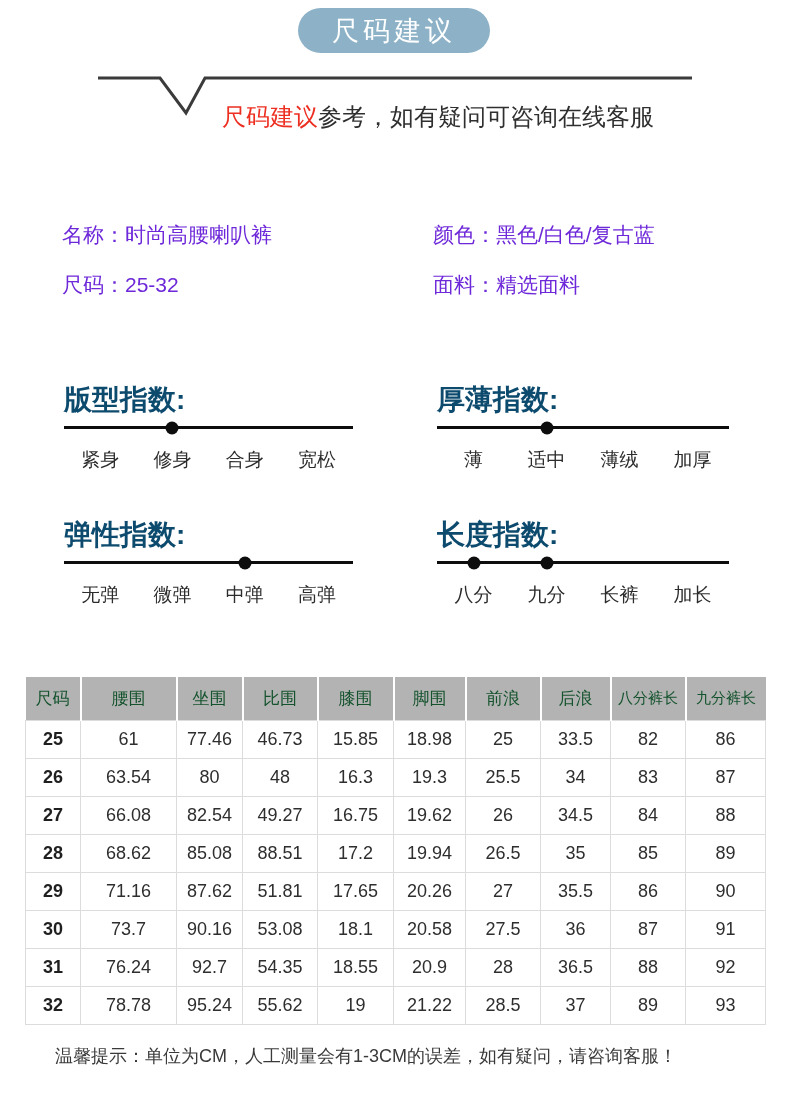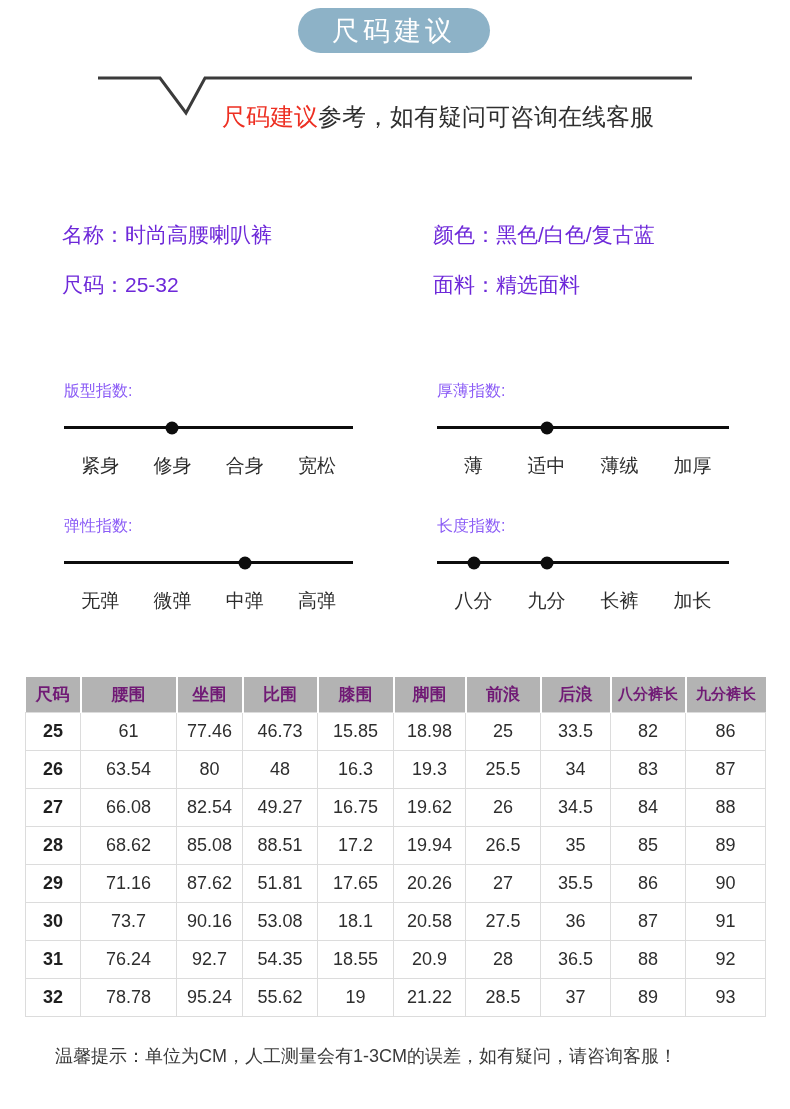--- a/index.html
+++ b/index.html
@@ -25,36 +25,36 @@
   .pos-name   { left:62px;  top:221px; }
   .pos-color  { left:433px; top:221px; }
   .pos-size   { left:62px;  top:271px; }
   .pos-fabric { left:433px; top:271px; }
   
   .slider { position:absolute; }
   .s0 { left:64px;  top:381px; width:289px; }
   .s1 { left:437px; top:381px; width:292px; }
   .s2 { left:64px;  top:516px; width:289px; }
   .s3 { left:437px; top:516px; width:292px; }
-  .slider-title { font-size:16px; color:#8b5cf6; height:24px; }
+  .slider-title { font-size:28px; color:#0c4a6e; height:24px;font-weight:bold; }
   .slider-track { position:relative; height:3px; background:#0d0d0d; margin-top:21px; }
   .slider-track .dot {
     position:absolute; top:50%; width:13px; height:13px; border-radius:50%;
     background:#0d0d0d; transform:translate(-50%,-50%);
   }
-  .slider-labels { display:flex; margin-top:24px; }
+  .slider-labels { display:flex; margin-top:18px; }
   .slider-labels span { flex:1; text-align:center; font-size:19px; color:#2c2c2c; white-space:nowrap; }
   
   .size-table {
     position:absolute; left:25px; top:677px; width:740px;
     border-collapse:collapse; table-layout:fixed; text-align:center;
   }
   .size-table th {
-    background:var(--header-bg,#b3b3b3); color:#701a75; font-weight:700;
-    font-size:17px; height:35px; border-left:2px solid #ffffff; white-space:nowrap;
+    background:var(--header-bg,#b3b3b3); color:#14532d; font-weight:400;
+    font-size:17px; height:43px; border-left:2px solid #ffffff; white-space:nowrap;
   }
   .size-table th:first-child { border-left:none; }
   .size-table th:nth-child(9), .size-table th:nth-child(10) { font-size:15px; }
   .size-table td {
     height:38px; border:1px solid #dcdcdc; font-size:18px; color:#2e2e2e;
     background:#fff; white-space:nowrap;
   }
   .size-table td:first-child { font-weight:700; color:#1f1f1f; }
   
   .footer-note { position:absolute; left:55px; top:1044px; font-size:18px; color:#3a3a3a; white-space:nowrap; }

